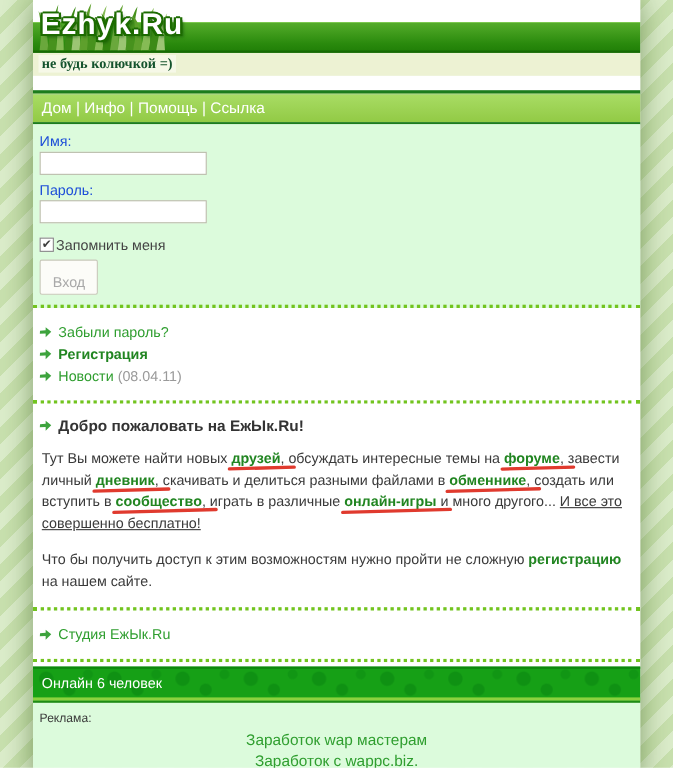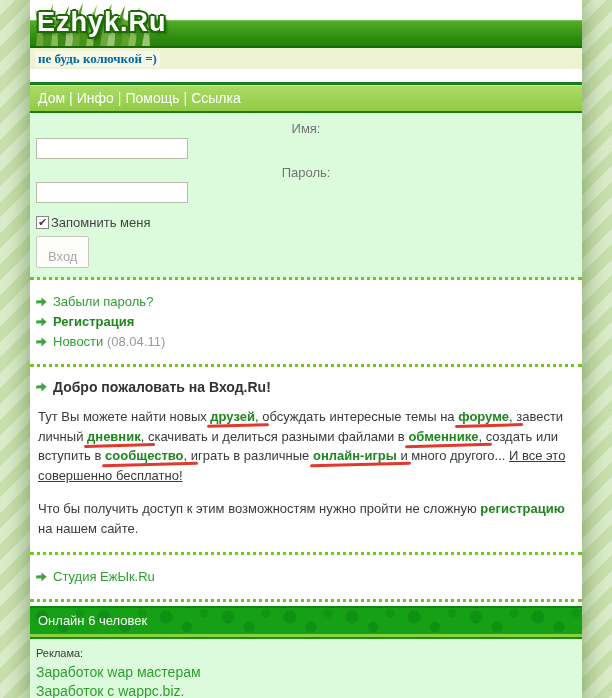--- a/index.html
+++ b/index.html
@@ -26,34 +26,34 @@
     position:absolute; left:7px; top:-13px; z-index:4;
     font-size:27px; font-weight:bold; color:#fff; letter-spacing:1px;
     text-shadow:-2px -1px 0 #1c6b00, 2px -1px 0 #1c6b00, -2px 2px 0 #1c6b00,
                  2px 2px 0 #1c6b00, 0 2px 0 #1c6b00, 0 -2px 0 #1c6b00,
                  3px 3px 3px rgba(0,60,0,.55);
   }
   .tagline-strip { background:#edf2d3; padding:1px 5px 2px; }
   .tagline {
     display:inline-block; background:#f6f8e7; padding:0 3px;
     font-family:"Liberation Serif", serif; font-weight:bold;
-    font-size:13px; color:#0369a1;
+    font-size:13px; color:#14532d;
   }
   .white-gap { height:13px; background:#fff; }
   .rule { height:4px; background:#1c7c1c; border-bottom:1px solid #cde89e; }
   
   .nav {
     background:linear-gradient(#a8dc64,#92ca45); color:#fff;
     padding:4px 8px 5px; font-size:14px; border-bottom:2px solid #1c7c1c;
   }
   .nav a { color:#fff; text-decoration:none;text-align:center; }
   .nav .sep { margin:0 4px; }
   
   .sec-form { background:#dcfbdc; padding:7px 6px 9px; border-bottom:3px dotted #72c41f; }
-  .sec-form label { display:block; font-size:13px; color:#737373; margin:1px 0 2px;text-align:center; }
+  .sec-form label { display:block; font-size:13px; color:#1d4ed8; margin:1px 0 2px; }
   .sec-form input[type=text], .sec-form input[type=password] {
     width:152px; height:21px; border:1px solid #b9bca9; background:#fff;
     margin:0 0 5px; padding:0 3px; font-size:13px;
   }
   .remember { display:flex; align-items:center; gap:2px; margin:7px 0 6px; font-size:13px; color:#444; }
   .cb {
     width:13px; height:13px; background:#fff; border:1px solid #878787;
     display:inline-flex; align-items:center; justify-content:center;
     font-size:11px; color:#3c3c3c; line-height:1; cursor:pointer;
   }
@@ -88,21 +88,21 @@
     background-image:
       radial-gradient(circle 8px at 12px 9px, #0f9113 0 6px, transparent 7px),
       radial-gradient(circle 7px at 33px 19px, #0f9113 0 5px, transparent 6px),
       radial-gradient(circle 6px at 50px 5px, #119614 0 4px, transparent 5px);
     background-size:62px 27px;
   }
   .online-under { height:2px; background:#1d8c14; }
   
   .sec-ads { background:#dcfbdc; padding:8px 6px 9px; border-bottom:3px dotted #72c41f; }
   .ads-label { font-size:11px; color:#3a3a3a; margin-bottom:5px; }
-  .ad-link { display:block; font-size:14px; margin:3px 0; }
+  .ad-link { display:block; font-size:14px; margin:3px 0;text-align:center; }
 </style>
 </head>
 <body>
 
 <div class="page">
 
   <div class="grass-strip">
     <svg class="grass-svg" width="120" height="44" viewBox="0 0 120 44">
       <path d="M2 44 Q5 22 1 8 Q9 20 10 44 Z" fill="#6aa83c"></path>
       <path d="M9 44 Q13 16 19 2 Q16 22 18 44 Z" fill="#47921d"></path>
@@ -166,21 +166,21 @@
         </svg>
       <span><a href="#" class="green">Новости</a> <span class="gray">(08.04.11)</span></span>
     </div>
   </div>
 
   <div class="sec-welcome">
     <div class="title-row">
       <svg class="arrow" width="11" height="10" viewBox="0 0 11 10">
           <path d="M0 6.4 L5.5 6.2 L5.5 9.5 L10.6 4.7 L5.5 .4 L5.5 3.2 L.4 3.6 Z" fill="#3da33d"></path>
         </svg>
-      <b>Добро пожаловать на Вход.Ru!</b>
+      <b>Добро пожаловать на ЕжЫк.Ru!</b>
     </div>
     <p class="para">
       <span>Тут Вы можете найти новых </span><a href="#" class="green-b mark">друзей</a><span>, обсуждать интересные темы на </span><a href="#" class="green-b mark">форуме</a><span>, завести личный </span><a href="#" class="green-b mark">дневник</a><span>, скачивать и делиться разными файлами в </span><a href="#" class="green-b mark">обменнике</a><span>, создать или вступить в </span><a href="#" class="green-b mark">сообщество</a><span>, играть в различные </span><a href="#" class="green-b mark">онлайн-игры</a><span> и много другого... </span><span class="uline">И все это совершенно бесплатно!</span>
     </p>
     <p class="para">
       <span>Что бы получить доступ к этим возможностям нужно пройти не сложную </span><a href="#" class="green-b">регистрацию</a><span> на нашем сайте.</span>
     </p>
     <div class="dots full"></div>
     <div class="lrow studio-row">
       <svg class="arrow" width="11" height="10" viewBox="0 0 11 10">

